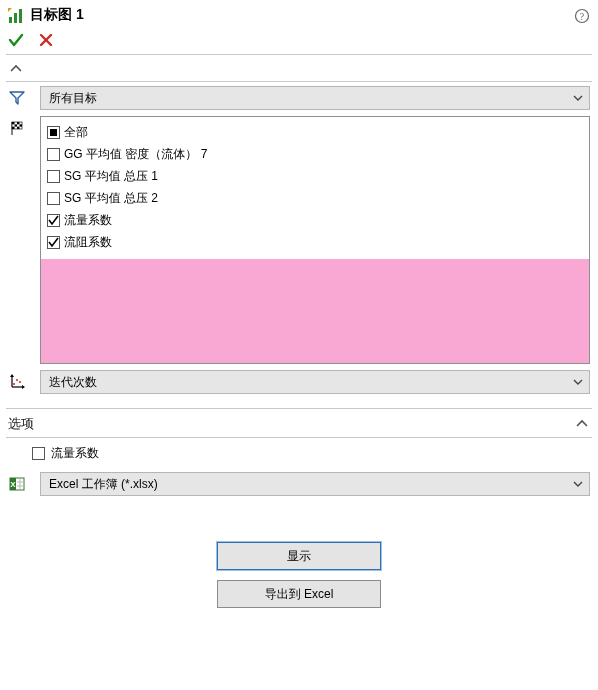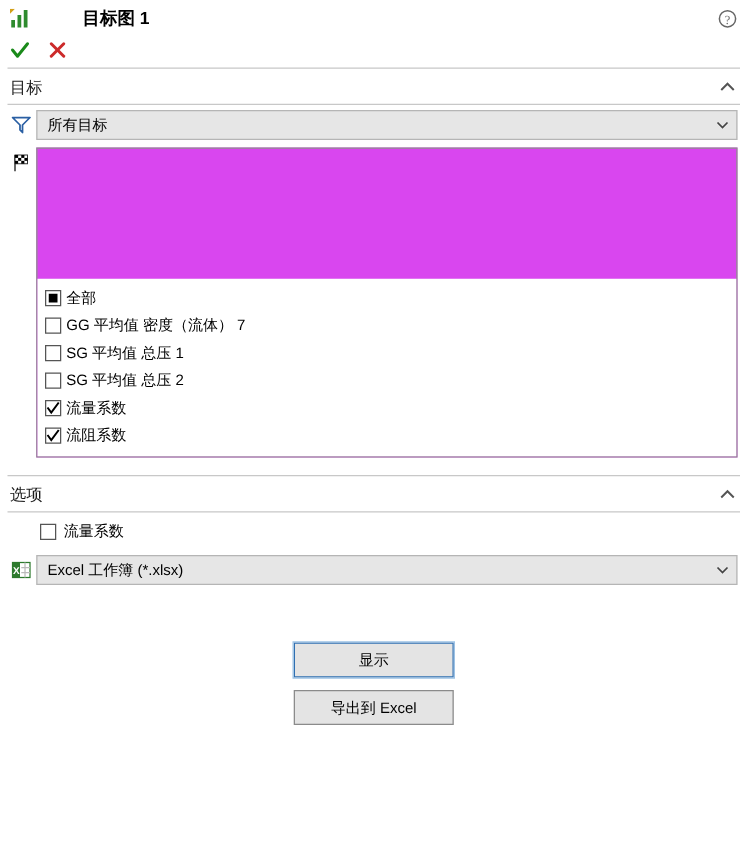--- a/index.html
+++ b/index.html
@@ -8,23 +8,22 @@
     font-family: "Microsoft YaHei", "Segoe UI", Tahoma, sans-serif;
     font-size: 12px;
     background: #ffffff;
     color: #000;
     width: 598px;
     height: 690px;
     overflow: hidden;
   }
   .titlebar {
     display: flex;
-    align-items: center;
+    align-items: flex-end;
     padding: 6px 8px 4px 8px;
-    gap: 36px;
   }
   .title-icon {
     width: 16px; height: 16px;
     margin-right: 6px;
     display: inline-flex;
   }
   .title-text { font-weight: 700; font-size: 14px; flex: 1; }
   .help-icon { width: 16px; height: 16px; display: inline-flex; cursor: pointer; }
 
   .actionbar {
@@ -40,44 +39,43 @@
   .section-header {
     display: flex;
     align-items: center;
     padding: 6px 8px 4px 8px;
   }
   .section-title { font-size: 13px; color: #1a1a1a; flex: 1; }
   .collapse { width: 16px; height: 16px; display: inline-flex; cursor: pointer; }
 
   .section-body { padding: 4px 8px 8px 8px; }
 
-  .row { display: flex; align-items: stretch; gap: 3px; margin-bottom: 6px; }
+  .row { display: flex; align-items: stretch; gap: 14px; margin-bottom: 6px; }
   .row-icon { width: 18px; display: inline-flex; align-items: flex-start; justify-content: center; padding-top: 4px; }
 
   .combo {
     flex: 1;
     display: flex;
     align-items: center;
     height: 24px;
     background: #e6e6e6;
     border: 1px solid #b5b5b5;
     padding: 0 4px 0 8px;
     cursor: pointer;
   }
   .combo-text { flex: 1; font-size: 12px; }
   .combo-arrow { width: 14px; display: inline-flex; justify-content: center; }
 
   .goals-list {
     flex: 1;
     border: 1px solid #8f8f8f;
-    background: #d946ef;
+    background: #f9a8d4;
     height: 248px;
     display: flex;
     flex-direction: column;
-    justify-content: flex-end;
   }
   .goals-items {
     background: #fff;
     padding: 4px 4px 6px 4px;
   }
   .goal-item {
     display: flex;
     align-items: center;
     height: 22px;
     gap: 4px;
@@ -103,21 +101,21 @@
   .opt-check-row {
     display: flex;
     align-items: center;
     gap: 6px;
     height: 22px;
     padding-left: 24px;
     cursor: pointer;
   }
 
   .btn {
-    width: 128px;
+    width: 164px;
     height: 28px;
     border: 1px solid #8b8b8b;
     background: #e4e4e4;
     display: inline-flex;
     align-items: center;
     justify-content: center;
     font-size: 12px;
     cursor: pointer;
   }
   .btn.primary {
@@ -163,21 +161,20 @@
     <svg viewBox="0 0 16 16">
         <line x1="3" y1="3" x2="13" y2="13" stroke="#cc2a2a" stroke-width="2.4" stroke-linecap="round"></line>
         <line x1="13" y1="3" x2="3" y2="13" stroke="#cc2a2a" stroke-width="2.4" stroke-linecap="round"></line>
       </svg>
   </span>
 </div>
 
 <div class="hr"></div>
 
 <div class="section-header">
-  <span class="section-title">目标</span>
   <span class="collapse">
     <svg viewBox="0 0 16 16">
         <polyline points="3,10 8,5 13,10" fill="none" stroke="#555" stroke-width="1.6"></polyline>
       </svg>
   </span>
 </div>
 <div class="hr"></div>
 
 <div class="section-body">
 
@@ -241,20 +238,41 @@
               <svg viewBox="0 0 11 11">
                 <polyline points="1,5 4,9 10,1" fill="none" stroke="#000" stroke-width="1.6"></polyline>
               </svg>
             </span>
             <span class="goal-label">流阻系数</span>
           </div>
         </div>
     </div>
   </div>
 
+  <div class="row" style="margin-top:6px;">
+    <span class="row-icon">
+      <svg viewBox="0 0 16 16" width="16" height="16">
+        <line x1="3" y1="2" x2="3" y2="13" stroke="#000" stroke-width="1.2"></line>
+        <line x1="3" y1="13" x2="14" y2="13" stroke="#000" stroke-width="1.2"></line>
+        <polygon points="3,0 1,3 5,3" fill="#000"></polygon>
+        <polygon points="16,13 13,11 13,15" fill="#000"></polygon>
+        <circle cx="5" cy="10" r="1" fill="#c22"></circle>
+          <circle cx="8" cy="6" r="1" fill="#c22"></circle>
+          <circle cx="11" cy="8" r="1" fill="#c22"></circle>
+      </svg>
+    </span>
+    <div class="combo">
+      <span class="combo-text">迭代次数</span>
+      <span class="combo-arrow">
+        <svg viewBox="0 0 12 12" width="12" height="12">
+            <polyline points="2,4 6,8 10,4" fill="none" stroke="#444" stroke-width="1.4"></polyline>
+          </svg>
+      </span>
+    </div>
+  </div>
 </div>
 
 <div class="hr"></div>
 
 <div class="section-header">
   <span class="section-title">选项</span>
   <span class="collapse">
     <svg viewBox="0 0 16 16">
         <polyline points="3,10 8,5 13,10" fill="none" stroke="#555" stroke-width="1.6"></polyline>
       </svg>

